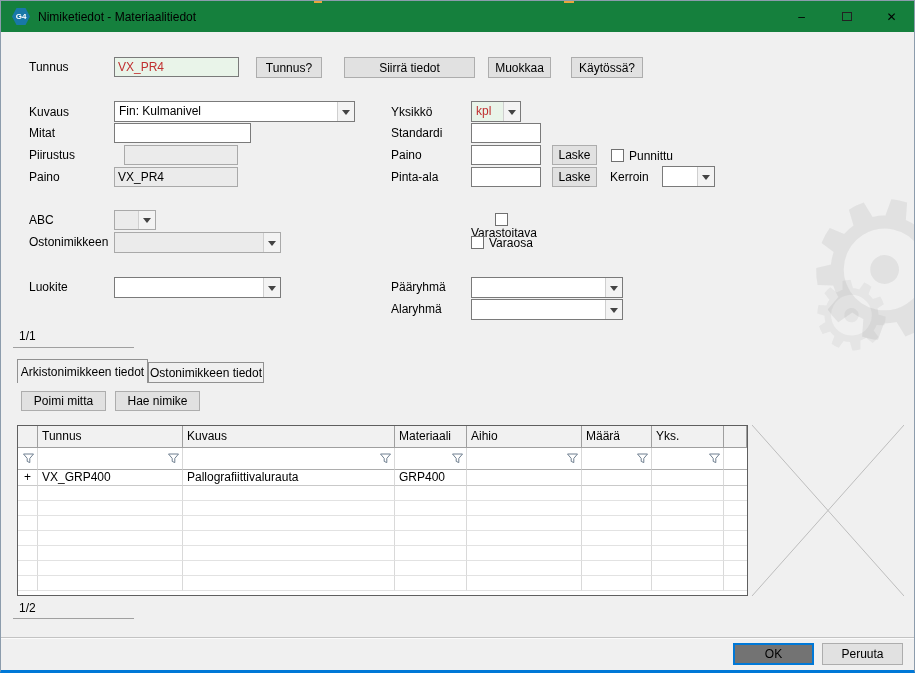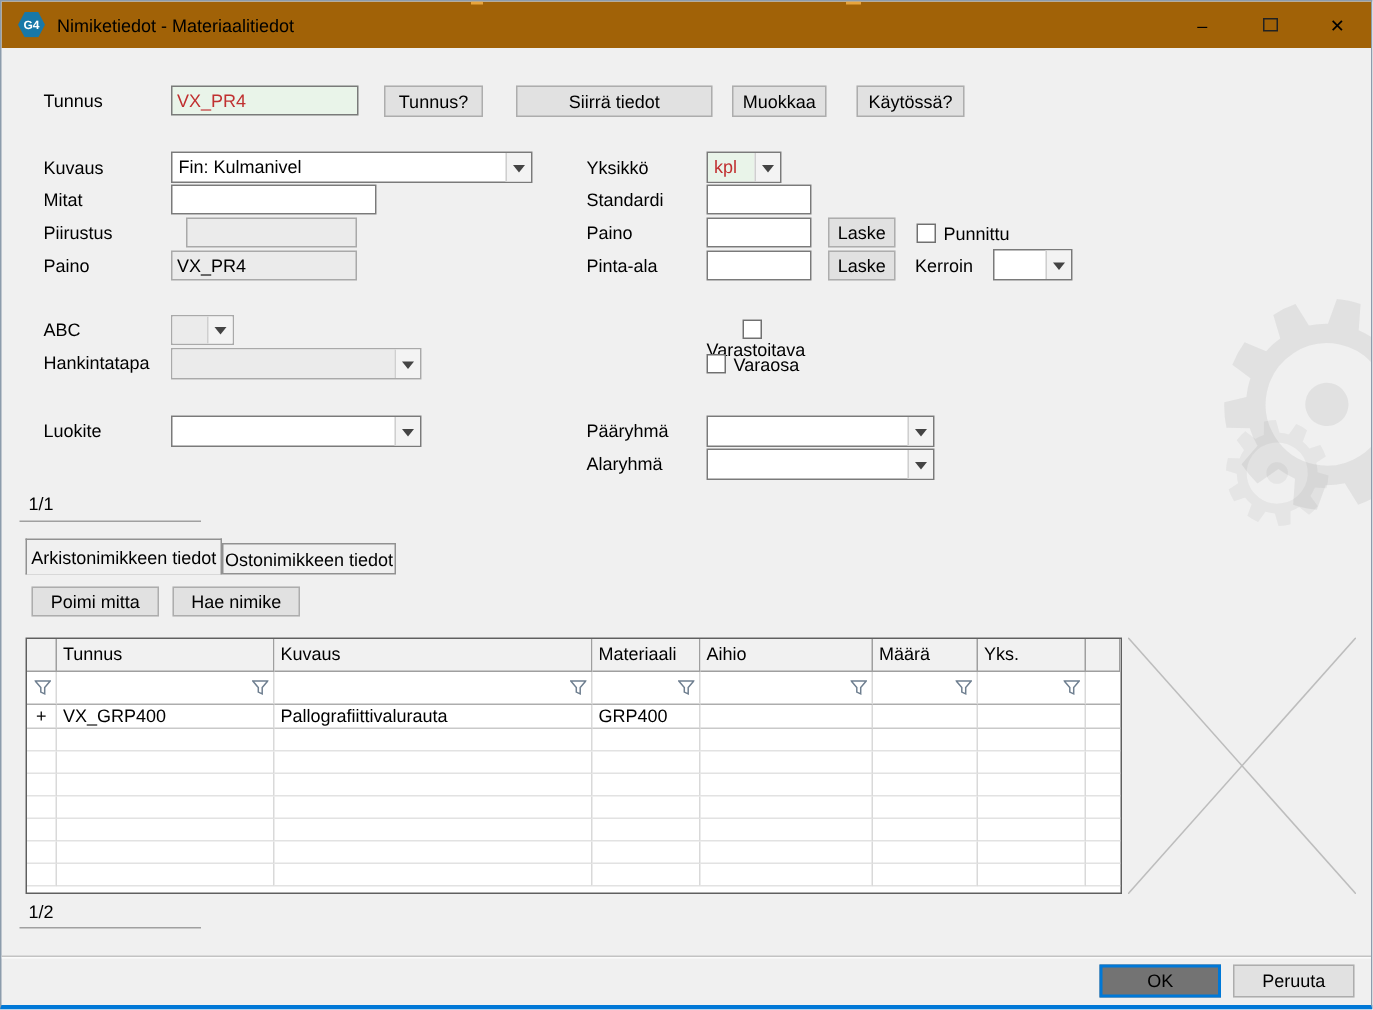--- a/index.html
+++ b/index.html
@@ -7,21 +7,21 @@
   body { font-family: "Liberation Sans", sans-serif; font-size: 12px; color: #000; }
 
   .window {
     position: relative; width: 915px; height: 673px;
     background: #f0f0f0;
     border: 1px solid #8c9cac;
     border-bottom: 3px solid var(--accent, #0f7bd7);
     overflow: hidden;
   }
 
-  .titlebar { position: absolute; left: 0; top: 0; right: 0; height: 31px; background: #a16207; }
+  .titlebar { position: absolute; left: 0; top: 0; right: 0; height: 31px; background: #15803d; }
   .title-icon {
     position: absolute; left: 11px; top: 7px; width: 18px; height: 17px;
     background: #1878a8; color: #fff; font-size: 8px; font-weight: bold;
     display: flex; align-items: center; justify-content: center;
     clip-path: polygon(25% 0, 75% 0, 100% 50%, 75% 100%, 25% 100%, 0 50%);
   }
   .title-text { position: absolute; left: 37px; top: 9px; white-space: nowrap; }
   .win-btn { position: absolute; top: 0; width: 45px; height: 31px; display: flex; align-items: center; justify-content: center; }
   .max-glyph { width: 10px; height: 9px; border: 1px solid #222; display: inline-block; }
   .min-glyph, .close-glyph { font-size: 12px; line-height: 12px; }
@@ -170,21 +170,21 @@
     <span class="val"></span>
     <span class="dd">
         <i></i>
       </span>
   </div>
   <div class="chk" style="left:470px;top:212px;flex-direction:column;">
     <span class="box"></span>
     <span>Varastoitava</span>
   </div>
 
-  <span class="lbl" style="left:28px;top:231px;">Hankintatapa</span>
+  <span class="lbl" style="left:28px;top:231px;">Ostonimikkeen</span>
   <div class="combo gray" style="left:113px;top:231px;width:167px;">
     <span class="val"></span>
     <span class="dd">
         <i></i>
       </span>
   </div>
   <div class="chk" style="left:470px;top:234px;">
     <span class="box"></span>
     <span>Varaosa</span>
   </div>

